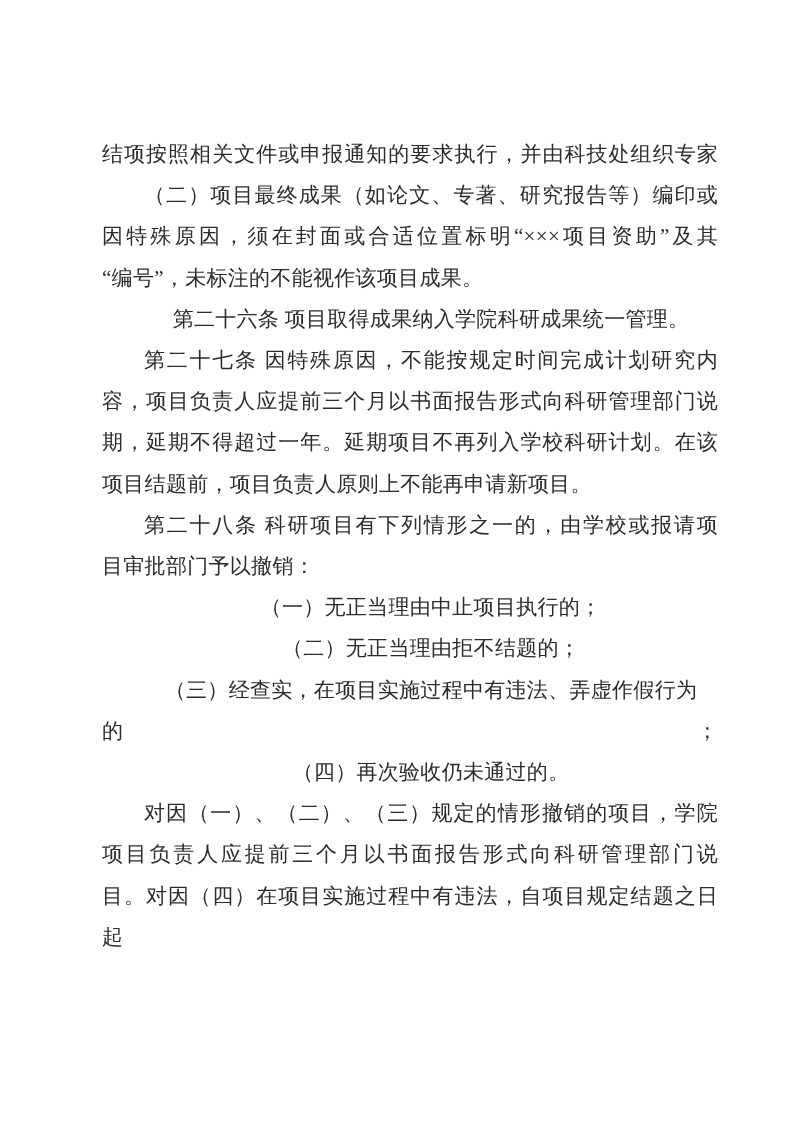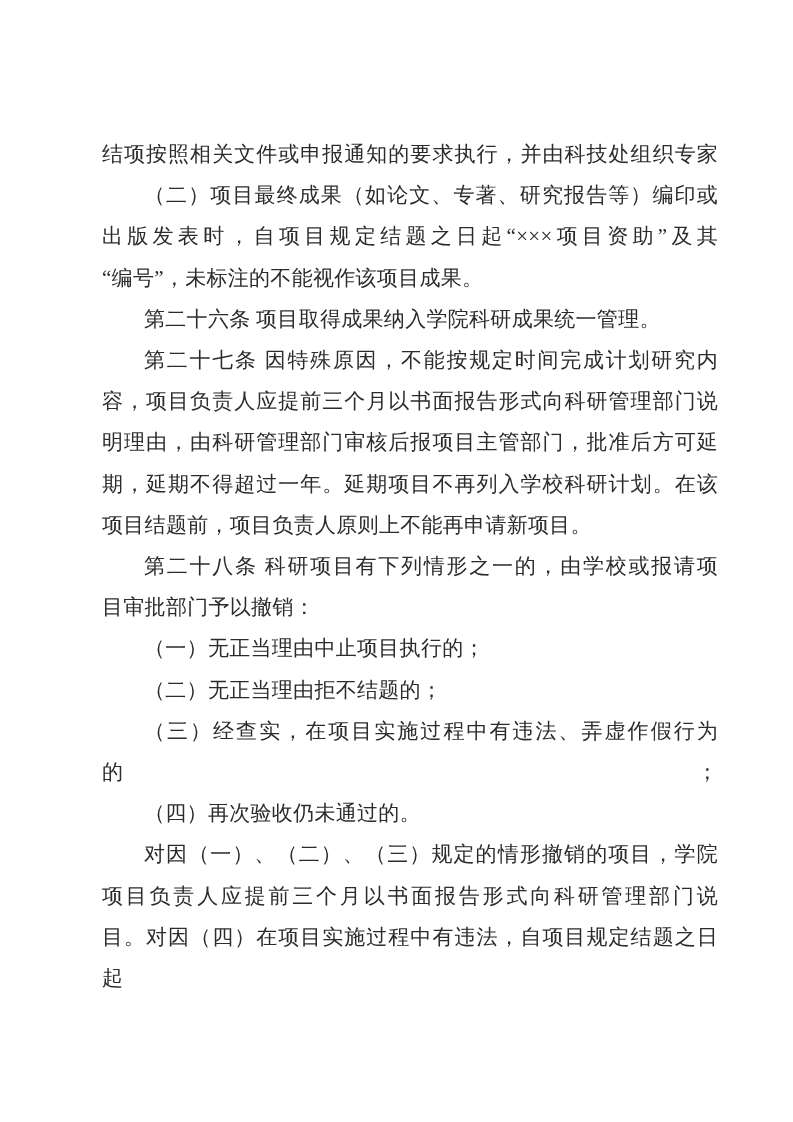--- a/index.html
+++ b/index.html
@@ -36,35 +36,35 @@
     min-height: 41.2px;
     text-align: left;
   }
   .line.just {
     text-align: justify;
     text-align-last: justify;
     text-justify: inter-ideograph;
   }
   .line.indent {
     text-indent: 2em;
+    text-align: center;
   }
 </style>
 </head>
 <body>
 
 <div class="page">
   <div class="doc-body" style="color: rgb(43, 43, 43);">
       <div class="line just">结项按照相关文件或申报通知的要求执行，并由科技处组织专家</div>
       <div class="line indent just">（二）项目最终成果（如论文、专著、研究报告等）编印或</div>
-      <div class="line just">出版发表时，自项目规定结题之日起“×××项目资助”及其</div>
+      <div class="line just">因特殊原因，须在封面或合适位置标明“×××项目资助”及其</div>
       <div class="line">“编号”，未标注的不能视作该项目成果。</div>
       <div class="line indent">第二十六条 项目取得成果纳入学院科研成果统一管理。</div>
       <div class="line indent just">第二十七条 因特殊原因，不能按规定时间完成计划研究内</div>
       <div class="line just">容，项目负责人应提前三个月以书面报告形式向科研管理部门说</div>
-      <div class="line just">明理由，由科研管理部门审核后报项目主管部门，批准后方可延</div>
       <div class="line just">期，延期不得超过一年。延期项目不再列入学校科研计划。在该</div>
       <div class="line">项目结题前，项目负责人原则上不能再申请新项目。</div>
       <div class="line indent just">第二十八条 科研项目有下列情形之一的，由学校或报请项</div>
       <div class="line">目审批部门予以撤销：</div>
       <div class="line indent">（一）无正当理由中止项目执行的；</div>
       <div class="line indent">（二）无正当理由拒不结题的；</div>
       <div class="line indent just">（三）经查实，在项目实施过程中有违法、弄虚作假行为的；</div>
       <div class="line indent">（四）再次验收仍未通过的。</div>
       <div class="line indent just">对因（一）、（二）、（三）规定的情形撤销的项目，学院</div>
       <div class="line just">项目负责人应提前三个月以书面报告形式向科研管理部门说</div>

